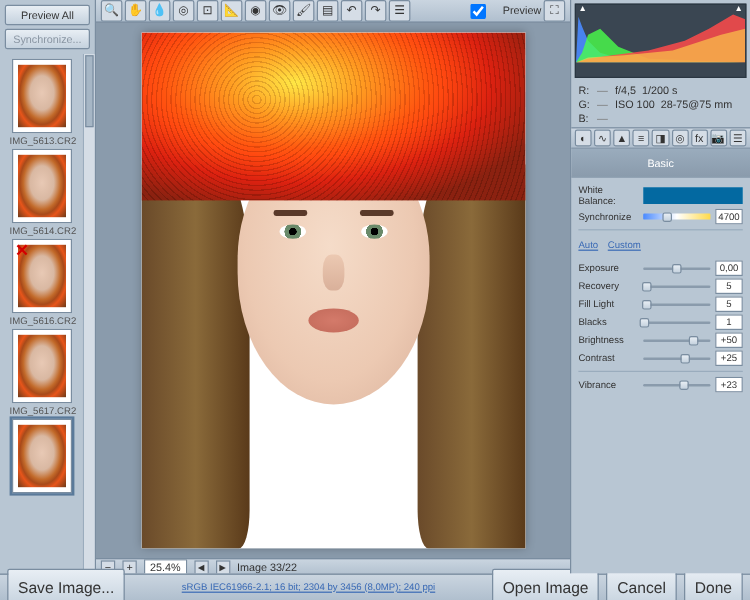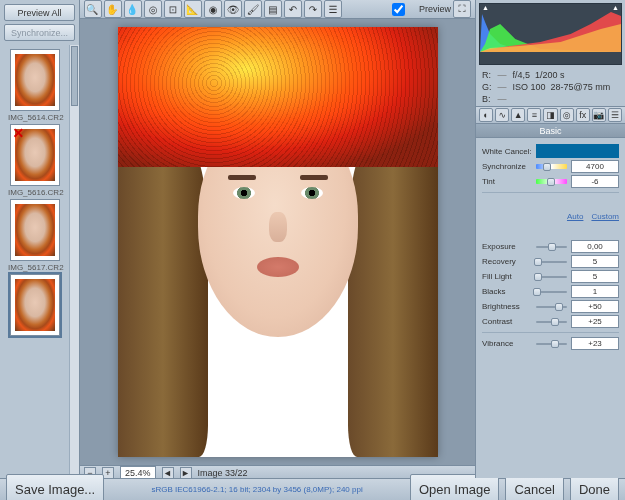--- a/index.html
+++ b/index.html
@@ -42,50 +42,56 @@
 .sb-nav{width:12px;height:12px;background:#d5dde6;border:1px solid #7a8da0;display:flex;align-items:center;justify-content:center;cursor:pointer}
 .panel{width:150px;background:#b8c6d3;border-left:1px solid #7a8da0;display:flex;flex-direction:column;overflow:hidden}
 .histogram{height:62px;background:#3a4652;margin:3px;border:1px solid #2a3642;position:relative}
 .hist-svg{width:100%;height:48px}
 .histogram::before{content:"▲";position:absolute;left:2px;top:0;color:#fff;font-size:7px}
 .histogram::after{content:"▲";position:absolute;right:2px;top:0;color:#fff;font-size:7px}
 .exif{display:grid;grid-template-columns:auto auto 1fr;gap:2px 6px;padding:2px 6px;font-size:8px;color:#444}
 .exif span.dash{color:#777}
 .panel-tabs{height:18px;background:linear-gradient(#cad5e0,#b0bfce);display:flex;align-items:center;padding:0 3px;gap:2px;border-top:1px solid #7a8da0;border-bottom:1px solid #7a8da0}
 .pt-icon{width:16px;height:14px;background:#d5dde6;border:1px solid #7a8da0;border-radius:2px;cursor:pointer;display:flex;align-items:center;justify-content:center;font-size:9px}
-.section-hdr{height:14px;background:linear-gradient(#9aacbd,#8a9bac);color:#fff;font-size:9px;display:flex;align-items:center;justify-content:center;border-bottom:1px solid #7a8da0}
+.section-hdr{height:24px;background:linear-gradient(#9aacbd,#8a9bac);color:#fff;font-size:9px;display:flex;align-items:center;justify-content:center;border-bottom:1px solid #7a8da0}
 .controls{padding:4px 6px;font-size:8px;color:#444}
 .ctrl-row{display:flex;align-items:center;gap:4px;margin:2px 0}
 .ctrl-label{width:50px;font-size:8px}
 .ctrl-select{flex:1;height:14px;background:#fff;border:7px solid #0369a1;font-size:8px;padding:0 2px}
-.ctrl-val{width:48px;height:13px;background:#fff;border:1px solid #7a8da0;font-size:8px;text-align:center;line-height:11px}
+.ctrl-val{width:23px;height:13px;background:#fff;border:1px solid #7a8da0;font-size:8px;text-align:center;line-height:11px}
 .slider{flex:1;height:12px;position:relative}
 .slider-track{position:absolute;top:5px;left:0;right:0;height:2px;background:#8a9bac;border-radius:1px}
 .slider-thumb{position:absolute;top:2px;width:8px;height:8px;background:linear-gradient(#e8eef4,#c5d2de);border:1px solid #7a8da0;border-radius:2px;transform:translateX(-50%)}
 .slider.grad .slider-track{height:5px;top:3px;background:linear-gradient(90deg,#4a8aff,#fff,#ffda4a)}
 .slider.grad2 .slider-track{height:5px;top:3px;background:linear-gradient(90deg,#4aff4a,#fff,#ff4aff)}
-.auto-def{display:flex;justify-content:flex-end;gap:8px;margin:19px 0}
+.auto-def{display:flex;gap:8px;margin:8px 0}
 .auto-def span{color:#3a6ab5;text-decoration:underline;cursor:pointer;font-size:8px}
 .divider{height:1px;background:#9aacbd;margin:4px 0}
 .footer{height:22px;background:linear-gradient(#cad5e0,#b0bfce);border-top:1px solid #7a8da0;display:flex;align-items:center;padding:0 6px;gap:6px}
 .footer-btn{height:32px;padding:0 8px;background:linear-gradient(#e8eef4,#c5d2de);border:1px solid #7a8da0;border-radius:2px;font-size:13px;display:flex;align-items:center;cursor:pointer}
-.footer-info{flex:1;text-align:center;font-size:8px;color:#3a6ab5;}
+.footer-info{flex:1;text-align:center;font-size:8px;color:#3a6ab5;text-decoration:underline}
 </style>
 </head>
 <body>
 
 <div class="main">
 
   <div class="filmstrip">
     <div class="fs-buttons">
       <div class="fs-btn">Preview All</div>
       <div class="fs-btn disabled">Synchronize...</div>
     </div>
     <div style="display:flex;flex:1;overflow:hidden">
       <div class="thumbs">
+        <div class="thumb">
+            <div class="thumb-img">
+              <div class="thumb-face"></div>
+            </div>
+            <div class="thumb-label">IMG_5613.CR2</div>
+          </div>
         <div class="thumb">
             <div class="thumb-img">
               <div class="thumb-face"></div>
             </div>
             <div class="thumb-label">IMG_5614.CR2</div>
           </div>
         <div class="thumb">
             <div class="thumb-img rejected">
               <div class="thumb-face"></div>
             </div>
@@ -183,38 +189,30 @@
       <div class="pt-icon">≡</div>
       <div class="pt-icon">◨</div>
       <div class="pt-icon">◎</div>
       <div class="pt-icon">fx</div>
       <div class="pt-icon">📷</div>
       <div class="pt-icon">☰</div>
     </div>
     <div class="section-hdr">Basic</div>
     <div class="controls">
       <div class="ctrl-row">
-        <span class="ctrl-label">White Cancel:</span>
+        <span class="ctrl-label">White Balance:</span>
         <select class="ctrl-select"><option>Custom</option></select>
       </div>
       <div class="ctrl-row">
         <span class="ctrl-label">Synchronize</span>
         <div class="slider grad">
             <div class="slider-track"></div>
             <div class="slider-thumb" style="left:35%"></div>
           </div>
         <div class="ctrl-val">4700</div>
-      </div>
-      <div class="ctrl-row">
-        <span class="ctrl-label">Tint</span>
-        <div class="slider grad2">
-            <div class="slider-track"></div>
-            <div class="slider-thumb" style="left:48%"></div>
-          </div>
-        <div class="ctrl-val">-6</div>
       </div>
       <div class="divider"></div>
       <div class="auto-def">
         <span>Auto</span>
         <span>Custom</span>
       </div>
       <div class="ctrl-row">
           <span class="ctrl-label">Exposure</span>
           <div class="slider">
             <div class="slider-track"></div>

